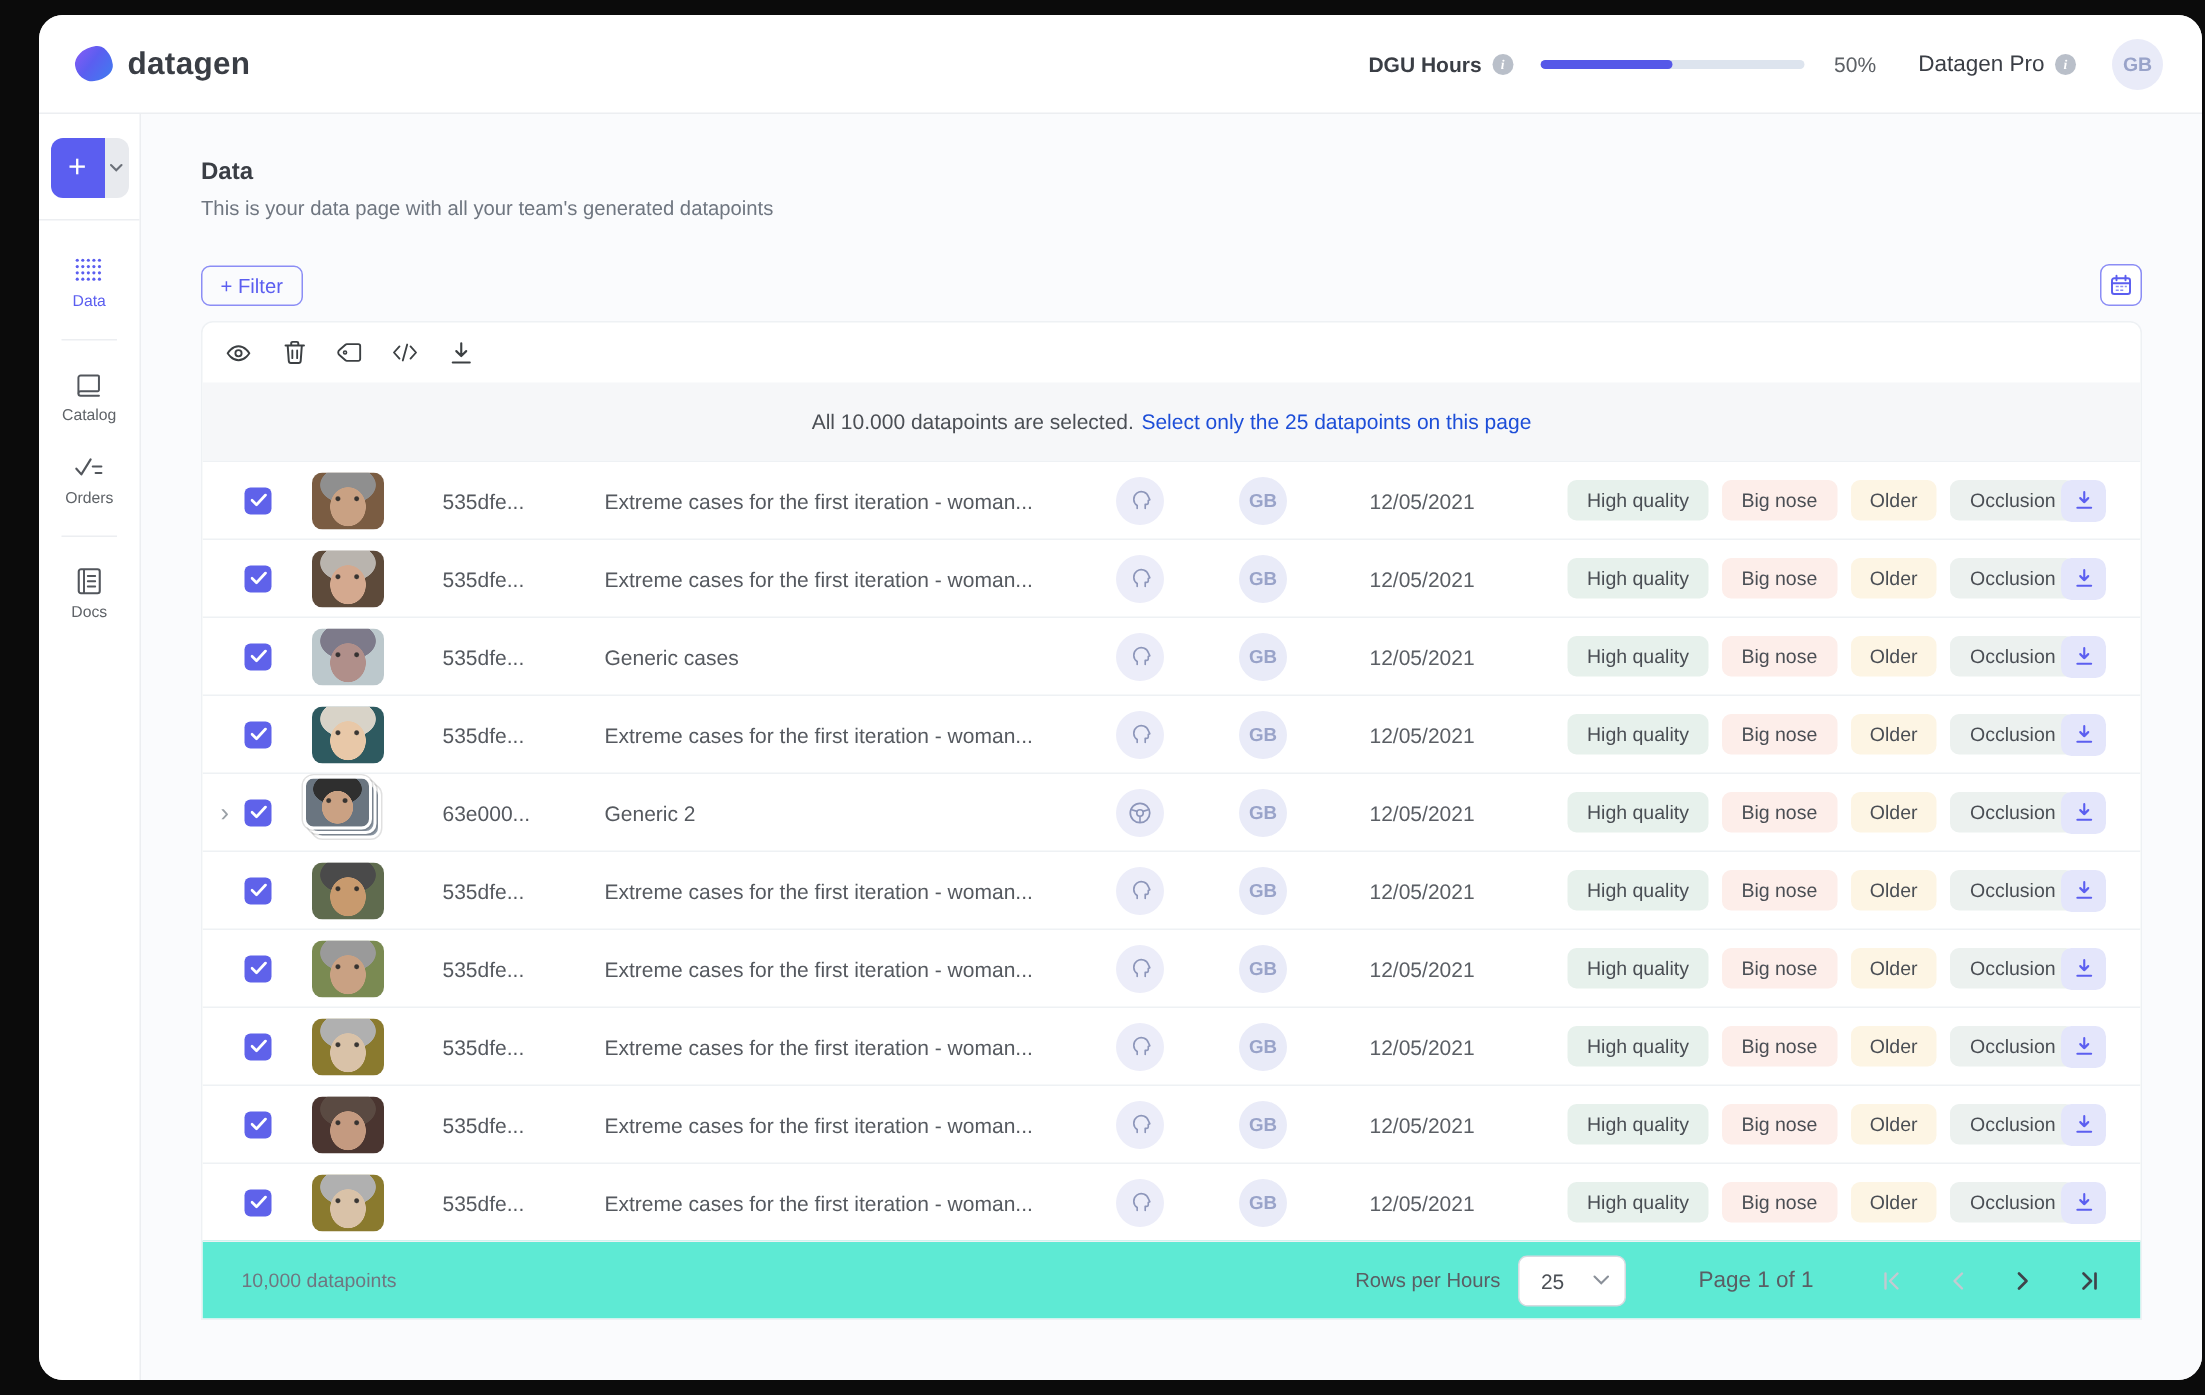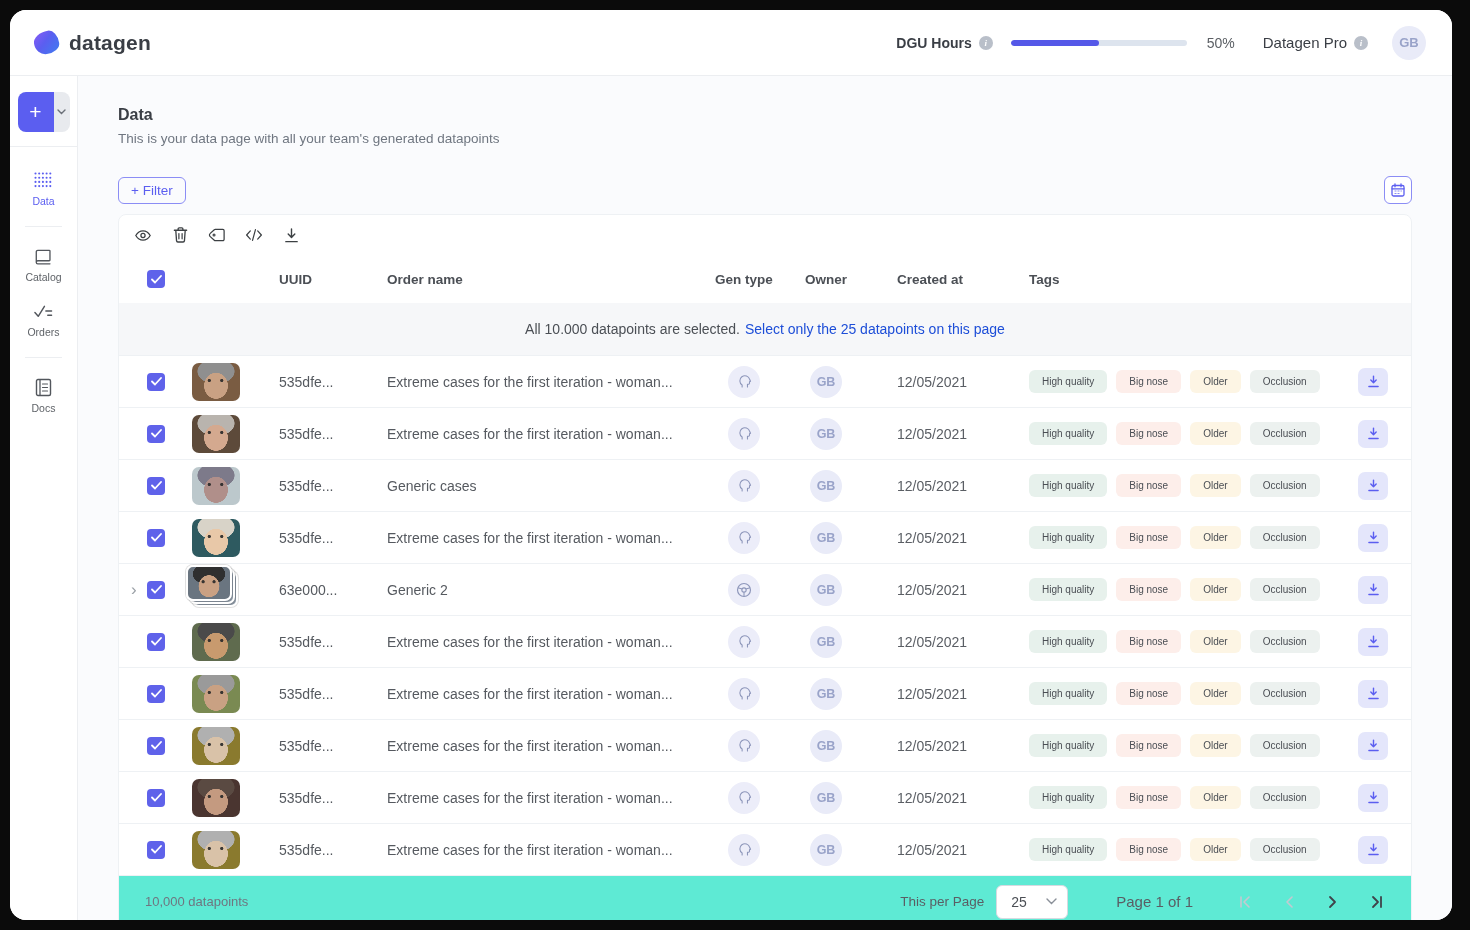--- a/index.html
+++ b/index.html
@@ -3,21 +3,21 @@
 <meta charset="utf-8">
 <style>
   * { margin:0; padding:0; box-sizing:border-box; }
   html,body { width:1470px; height:930px; }
   body {
     background:#0b0b0b;
     font-family:"Liberation Sans", sans-serif;
     overflow:hidden;
   }
   .window {
-    position:absolute; left:10px; top:10px; width:1442px; height:910px;
+    position:absolute; left:26px; top:10px; width:1442px; height:910px;
     background:#fff; border-radius:16px; overflow:hidden;
     display:flex; flex-direction:column;
   }
   
   .topbar {
     height:66px; flex:0 0 66px; background:#fff; border-bottom:1px solid #eceef1;
     display:flex; align-items:center; padding:0 26px 0 24px;
   }
   .brand { display:flex; align-items:center; gap:10px; }
   .brand-blob {
@@ -117,21 +117,21 @@
     width:32px; height:32px; border-radius:50%; background:#ecedf9;
     display:flex; align-items:center; justify-content:center; color:#8d96ba;
   }
   .owner-cell { display:flex; justify-content:center; }
   .owner-badge {
     width:32px; height:32px; border-radius:50%; background:#e9ebf8; color:#99a3c9;
     display:flex; align-items:center; justify-content:center; font-size:12.5px; font-weight:600;
   }
   .created-cell { padding-left:26px; }
   .tags-cell { padding-left:12px; display:flex; gap:9px; }
-  .tag-pill { font-size:10px; color:#4a4e54; padding:6px 13px; border-radius:6px; white-space:nowrap; }
+  .tag-pill { font-size:13px; color:#4a4e54; padding:6px 13px; border-radius:6px; white-space:nowrap; }
   .dl-cell { display:flex; justify-content:center; padding-right:4px; }
   .dl-btn {
     width:30px; height:28px; border:none; background:#e4e6fb; border-radius:7px; cursor:pointer;
     display:flex; align-items:center; justify-content:center; color:#5b5ef0;
   }
   
   .tfoot { height:52px; border-top:1px solid #eef1f4; display:flex; align-items:center; padding:0 24px 0 26px; background:#5eead4; }
   .count-text { font-size:13px; color:#6f7680; }
   .foot-right { margin-left:auto; display:flex; align-items:center; gap:0; }
   .rpp-label { font-size:13.5px; color:#5a5e64; margin-right:12px; }
@@ -289,36 +289,20 @@
               </svg>
           </span>
           <span class="tool-icon">
             <svg width="17" height="17" viewBox="0 0 18 18">
                 <path d="M9 2v9m0 0L5.5 7.5M9 11l3.5-3.5" fill="none" stroke="currentColor" stroke-width="1.5" stroke-linecap="round" stroke-linejoin="round"></path>
                 <path d="M3 15.5h12" stroke="currentColor" stroke-width="1.5" stroke-linecap="round"></path>
               </svg>
           </span>
         </div>
 
-        <div class="grid-row thead">
-          <div></div>
-          <div class="checkbox">
-            <svg width="11" height="9" viewBox="0 0 11 9">
-                <path d="M1 4.5L4 7.5 10 1" fill="none" stroke="#fff" stroke-width="1.8" stroke-linecap="round" stroke-linejoin="round"></path>
-              </svg>
-          </div>
-          <div></div>
-          <div class="th-pad-l">UUID</div>
-          <div class="th-pad-s">Order name</div>
-          <div class="th-center">Gen type</div>
-          <div class="th-center">Owner</div>
-          <div class="th-pad-c">Created at</div>
-          <div class="th-pad-t">Tags</div>
-          <div></div>
-        </div>
 
         <div class="banner">
           <span>All 10.000 datapoints are selected.</span>
           <span class="banner-link">Select only the 25 datapoints on this page</span>
         </div>
 
         <div id="rows-container">
             <div class="grid-row trow">
     <div class="cell-exp">
                 <span class="expander">›</span>
@@ -723,21 +707,21 @@
                     <path d="M3.5 15h11" stroke="currentColor" stroke-width="1.7" stroke-linecap="round"></path>
                   </svg>
       </button>
     </div>
   </div>
           </div>
 
         <div class="tfoot">
           <span class="count-text">10,000 datapoints</span>
           <div class="foot-right">
-            <span class="rpp-label">This per Page</span>
+            <span class="rpp-label">Rows per Hours</span>
             <div class="rpp-select">
               <span>25</span>
               <svg width="11" height="7" viewBox="0 0 11 7">
                   <path d="M1 1l4.5 4.5L10 1" fill="none" stroke="#8a9099" stroke-width="1.4" stroke-linecap="round"></path>
                 </svg>
             </div>
             <span class="page-label">Page 1  of  1</span>
             <div class="pager">
               <span class="pg-btn pg-disabled">
                 <svg width="14" height="14" viewBox="0 0 14 14">

